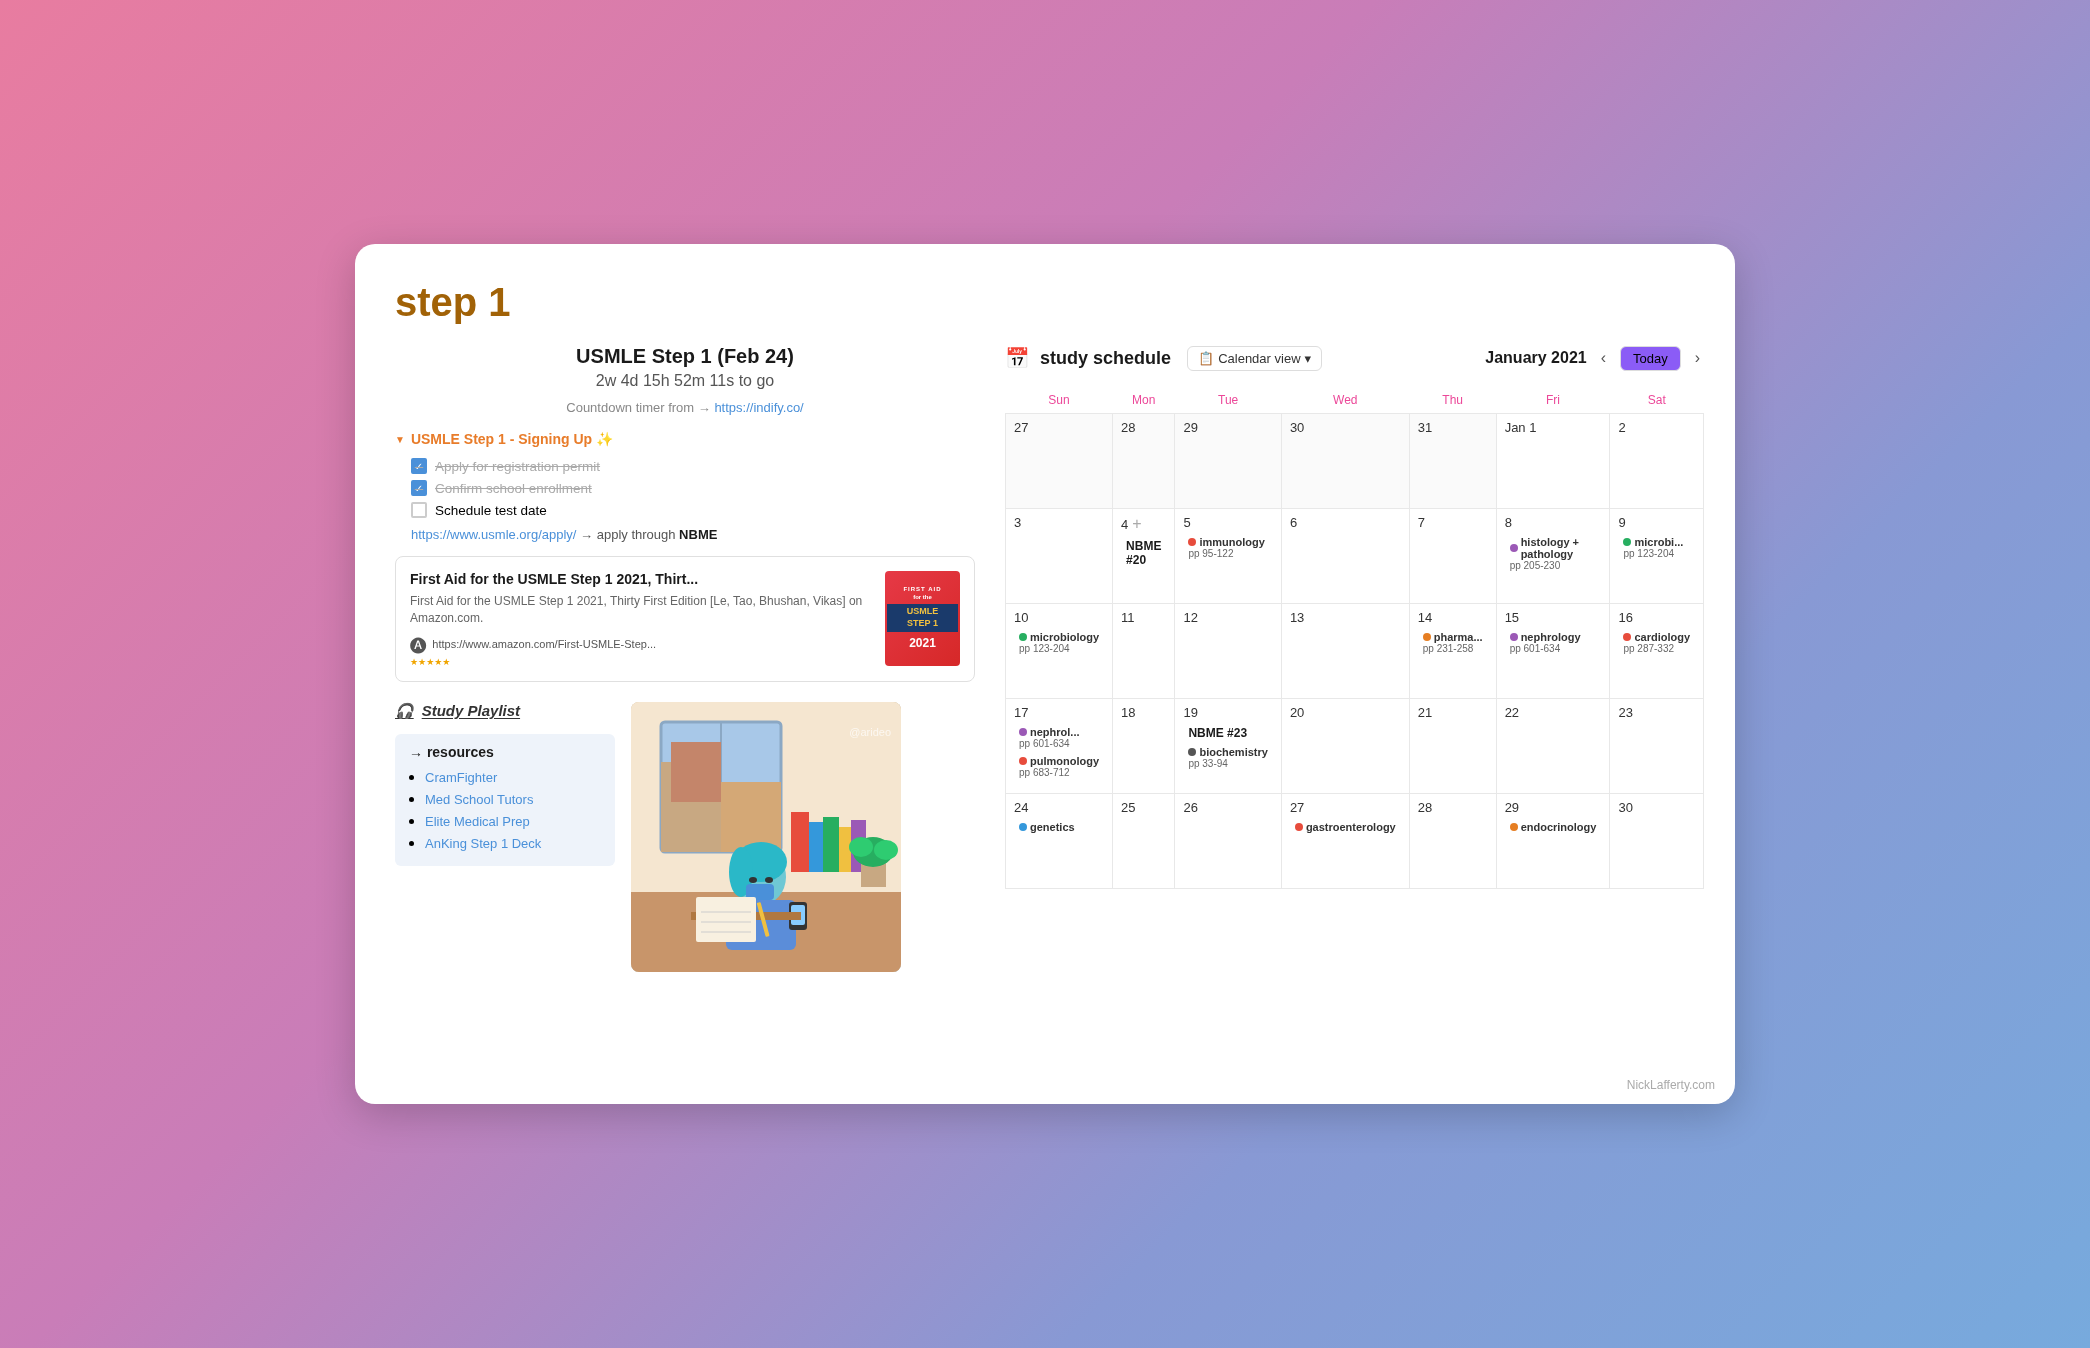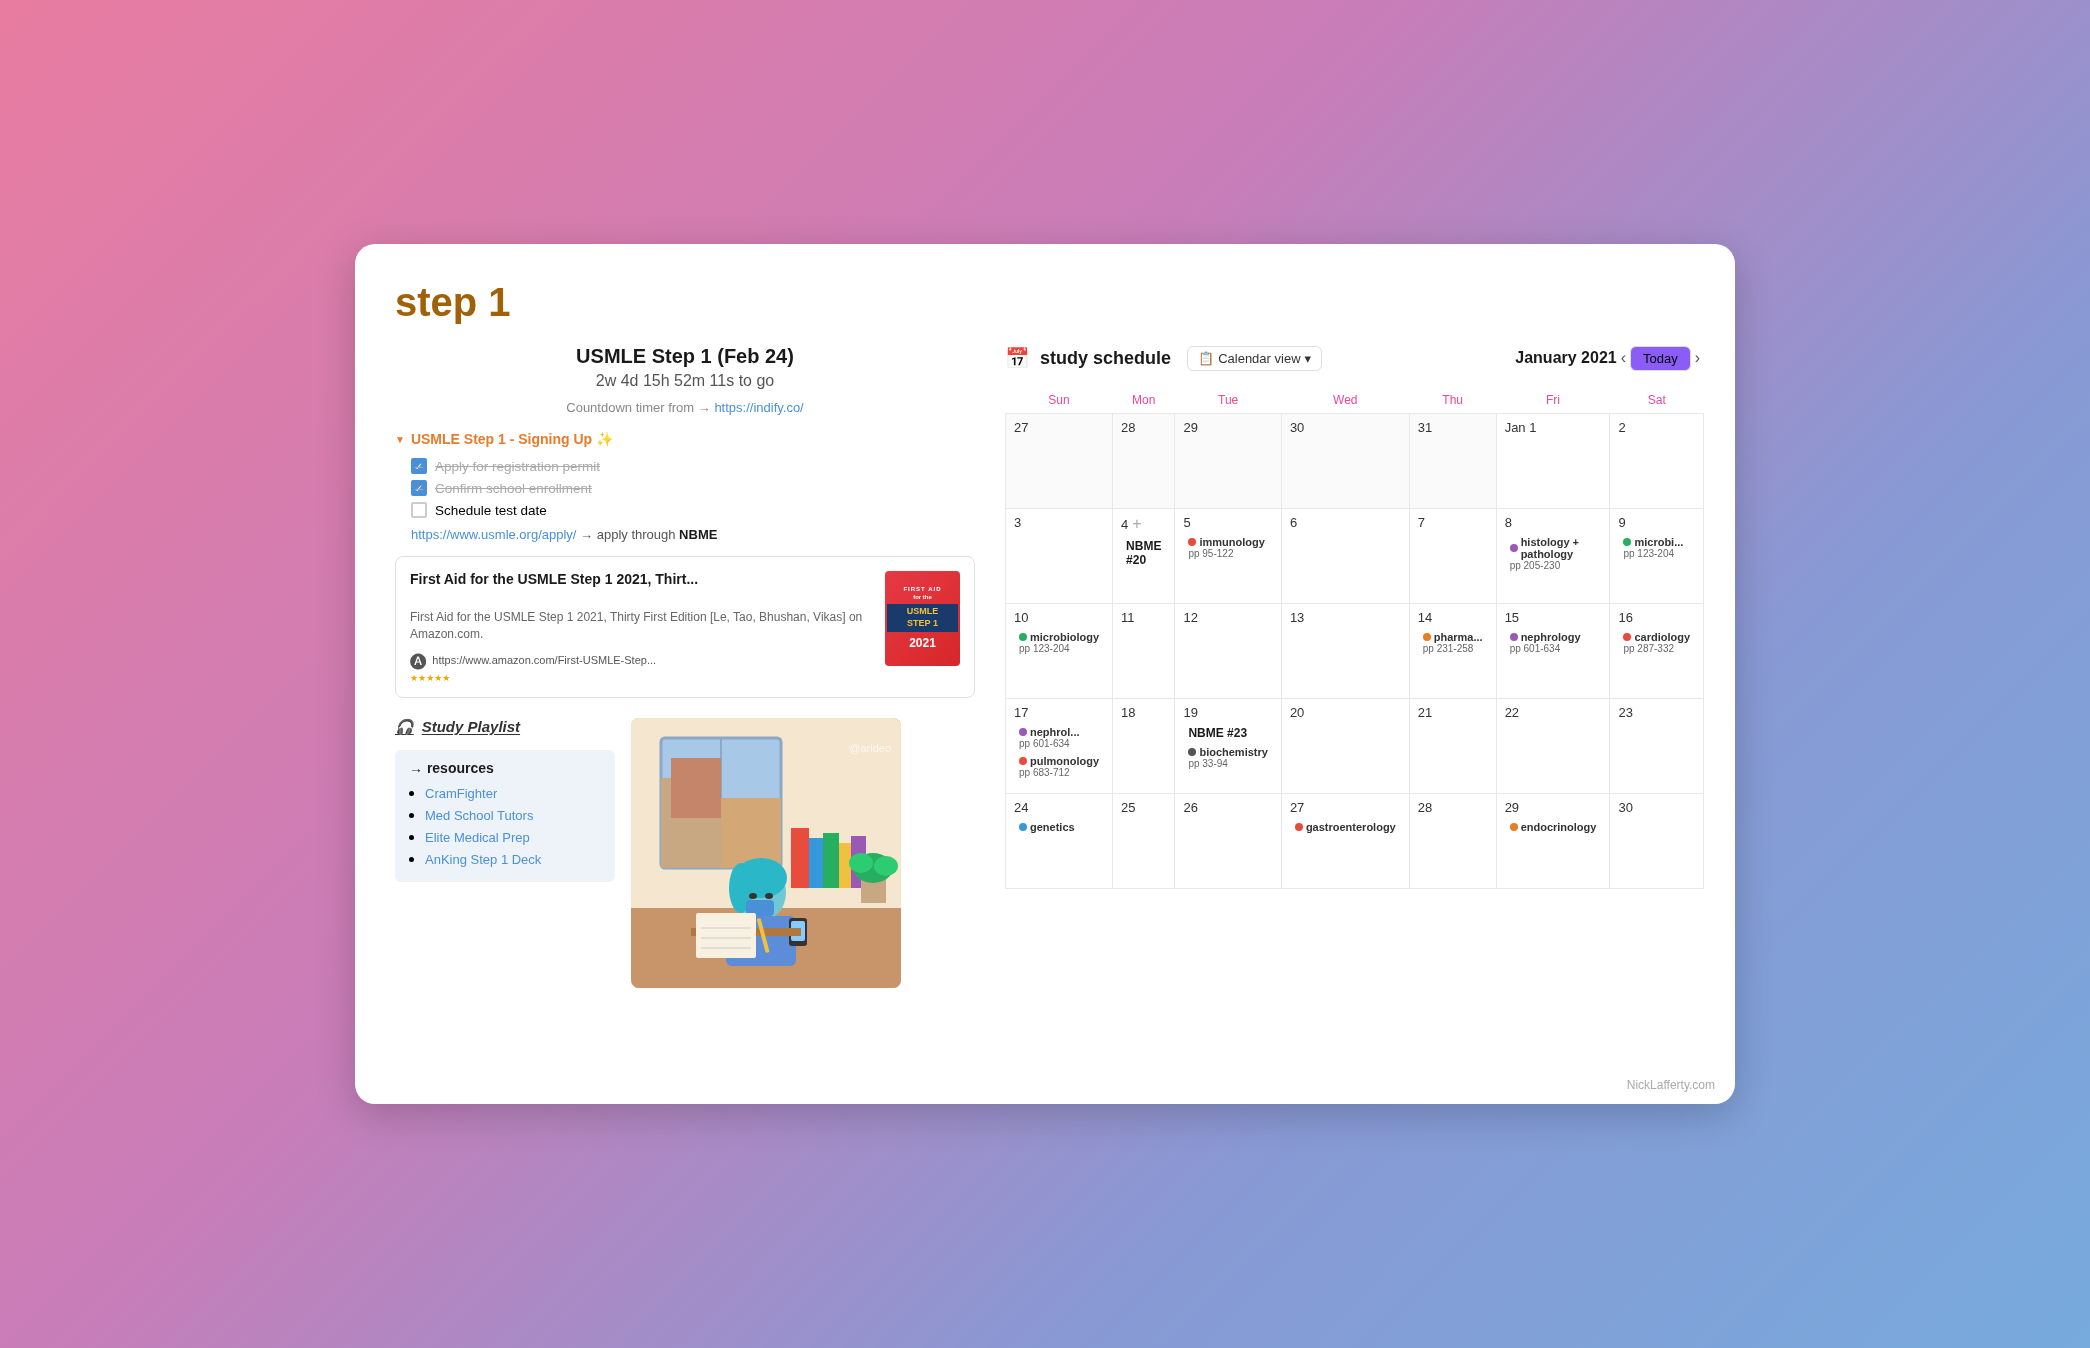--- a/index.html
+++ b/index.html
@@ -127,21 +127,21 @@
       padding: 14px;
       display: flex;
       gap: 14px;
       margin-bottom: 20px;
     }
     .book-info { flex: 1; }
     .book-title {
       font-size: 14px;
       font-weight: 600;
       color: #1a1a1a;
-      margin-bottom: 22px;
+      margin-bottom: 6px;
     }
     .book-desc {
       font-size: 12px;
       color: #666;
       margin-bottom: 8px;
       line-height: 1.4;
     }
     .book-amazon {
       display: flex;
       align-items: center;
@@ -277,20 +277,21 @@
       padding: 4px 10px;
       font-size: 13px;
       color: #333;
       cursor: pointer;
       background: white;
       margin-left: 6px;
     }
     .calendar-nav {
       display: flex;
       align-items: center;
+      gap: 10px;
       margin-left: auto;
     }
     .nav-btn {
       background: none;
       border: none;
       cursor: pointer;
       font-size: 16px;
       color: #555;
       padding: 4px;
     }

